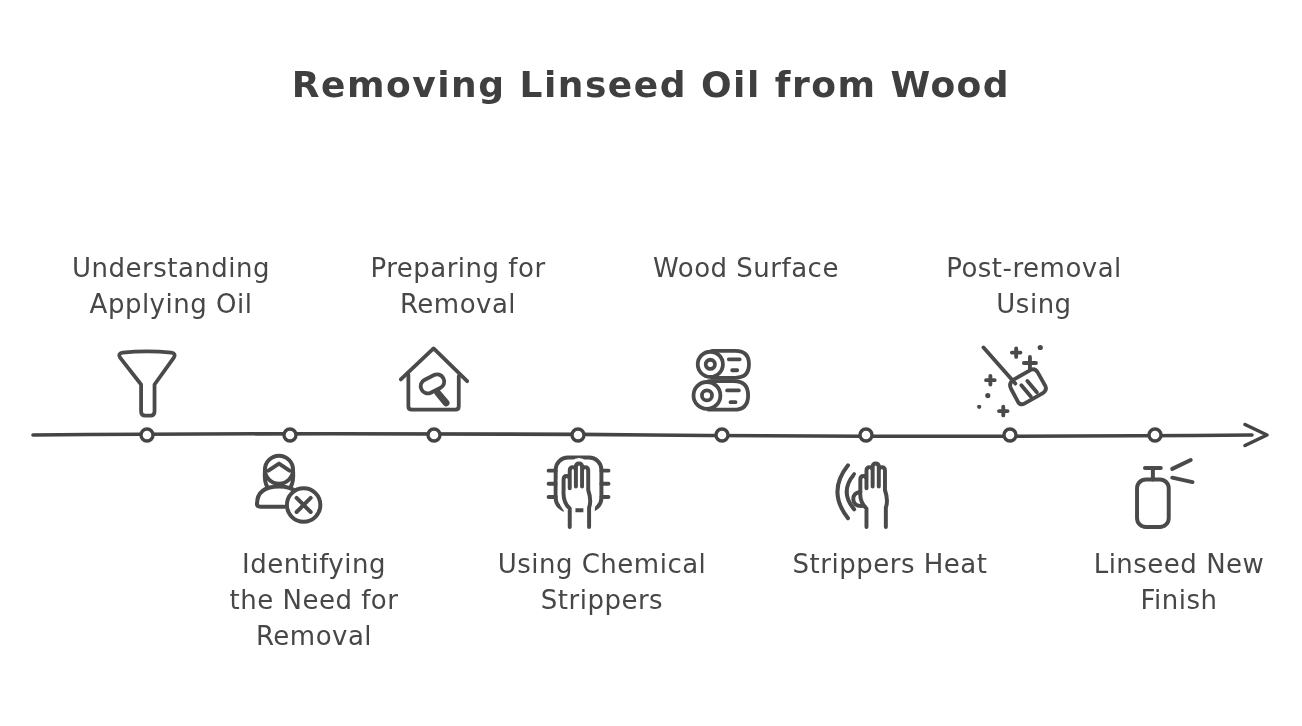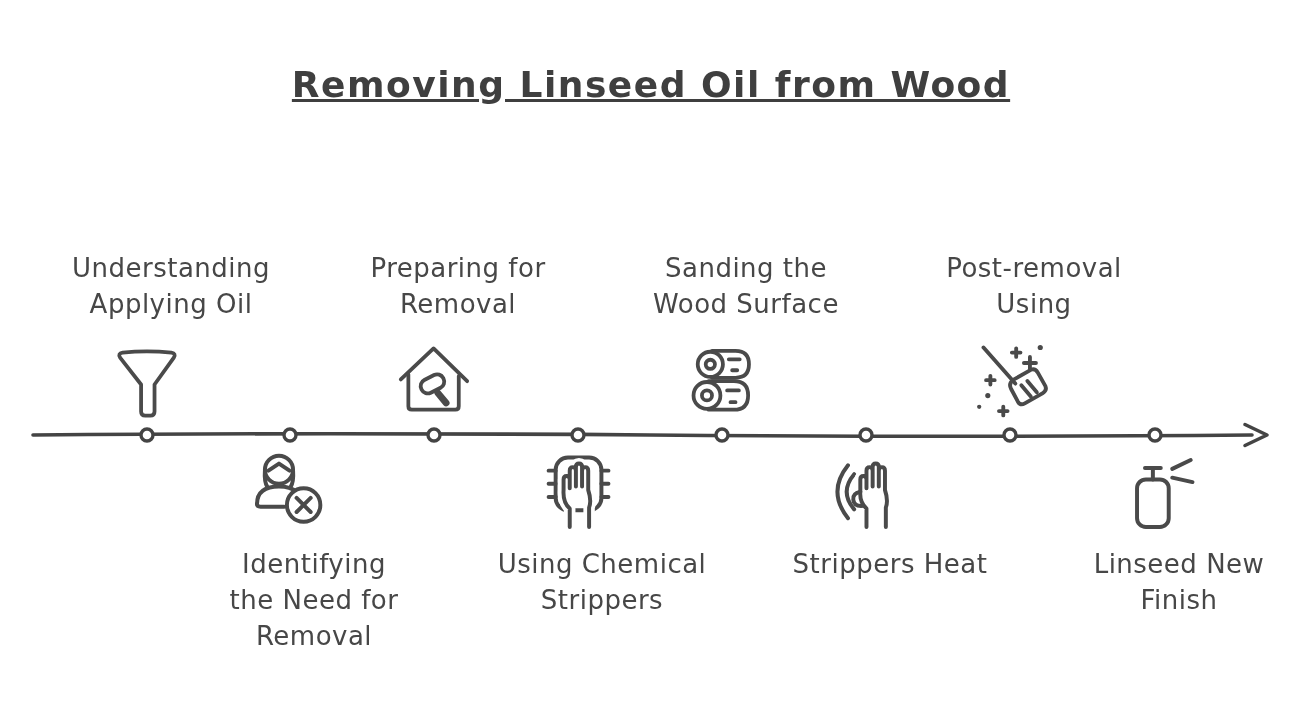--- a/index.html
+++ b/index.html
@@ -5,21 +5,21 @@
   html, body { margin:0; padding:0; background:#ffffff; }
   body {
     width:1302px; height:726px; position:relative; overflow:hidden;
     font-family:"DejaVu Sans", "Liberation Sans", sans-serif;
     color:#474747;
   }
   .canvas { position:absolute; inset:0; }
   .title {
     position:absolute; top:64px; left:0; width:100%;
     text-align:center; font-size:36px; font-weight:bold;
-    letter-spacing:1.5px; color:#3f3f3f;text-decoration:underline;
+    letter-spacing:1.5px; color:#3f3f3f;
   }
   .step {
     position:absolute; display:flex; flex-direction:column; align-items:center;
     transform:translateX(-50%);
     justify-content:space-between;
   }
   .step.above { top:250px; height:174px; justify-content:space-between; }
   .step.below { top:446px; }
   .label {
     font-size:26px; line-height:36px; text-align:center;
@@ -109,21 +109,20 @@
       <path class="s" d="M41 92 V71 Q33 64 34 50 V38 Q34 34 37.5 34 Q41 34 41 38 V48 M41 48 V28 Q41 24 44.5 24 Q48 24 48 28 V46 M48 46 V24 Q48 20 51.5 20 Q55 20 55 24 V46 M55 46 V28 Q55 24 58.5 24 Q62 24 62 28 V50 Q66 62 63 70 L63 92"></path>
     </svg>
     <div class="label">
       <span>Using Chemical</span>
       <span>Strippers</span>
     </div>
   </div>
 
   <div class="step above" style="left:722px">
     <div class="label">
-      <span>Sanding the</span>
       <span>Wood Surface</span>
     </div>
     <svg class="icon" width="84" height="84" viewBox="0 0 100 100">
       <path class="s" d="M38 13 H66 Q82 13 82 29 Q82 45 66 45 H38"></path>
       <circle class="s fillw" cx="36" cy="29" r="15"></circle>
       <circle class="s" cx="36" cy="29" r="5.5"></circle>
       <path class="s" d="M58 23 H71 M62 36 H68"></path>
       <path class="s" d="M34 49 H64 Q81 49 81 66 Q81 83 64 83 H34"></path>
       <circle class="s fillw" cx="32" cy="66" r="16"></circle>
       <circle class="s" cx="32" cy="66" r="6"></circle>

